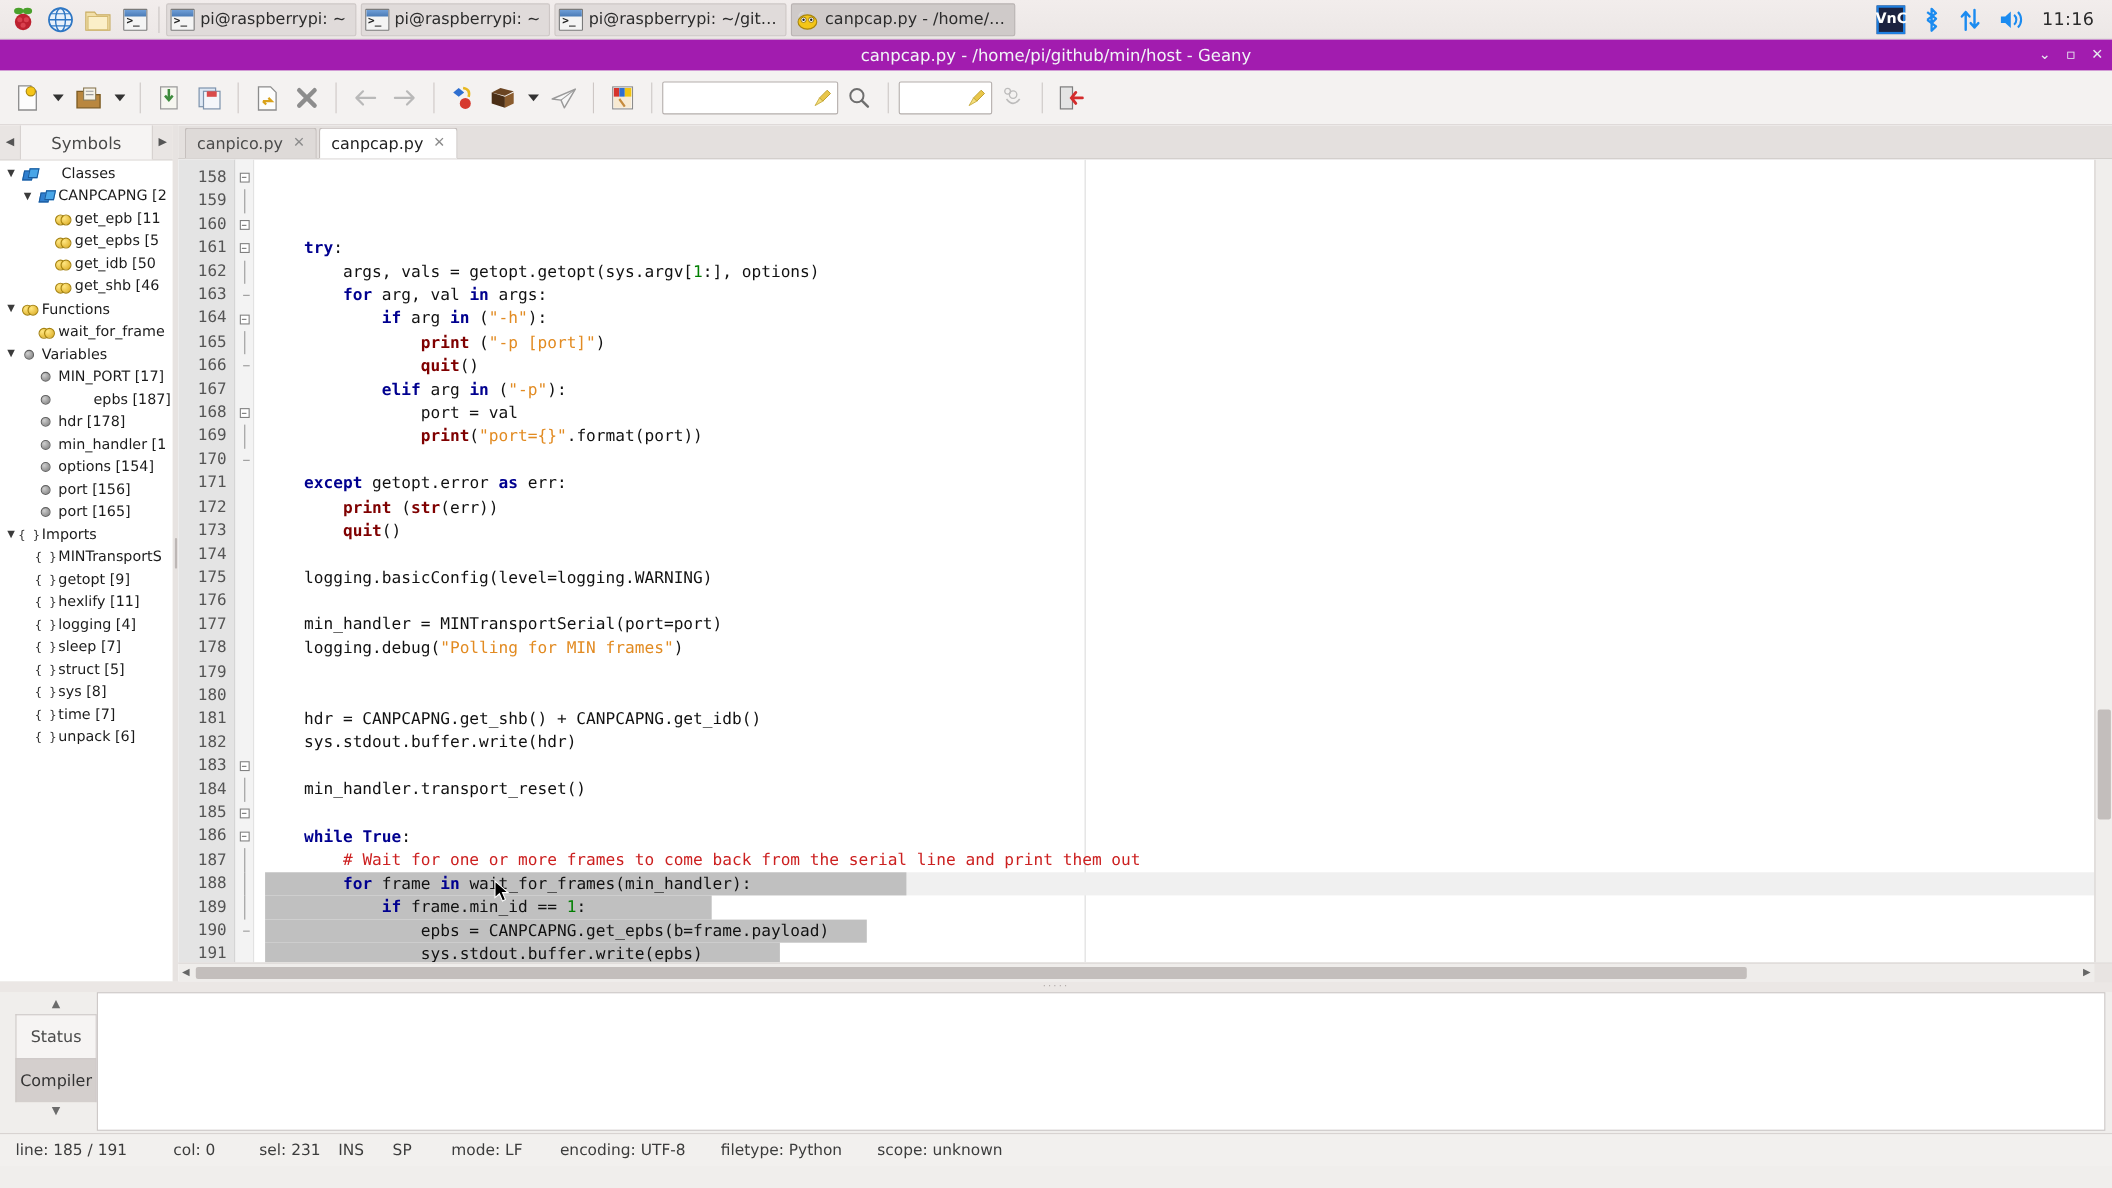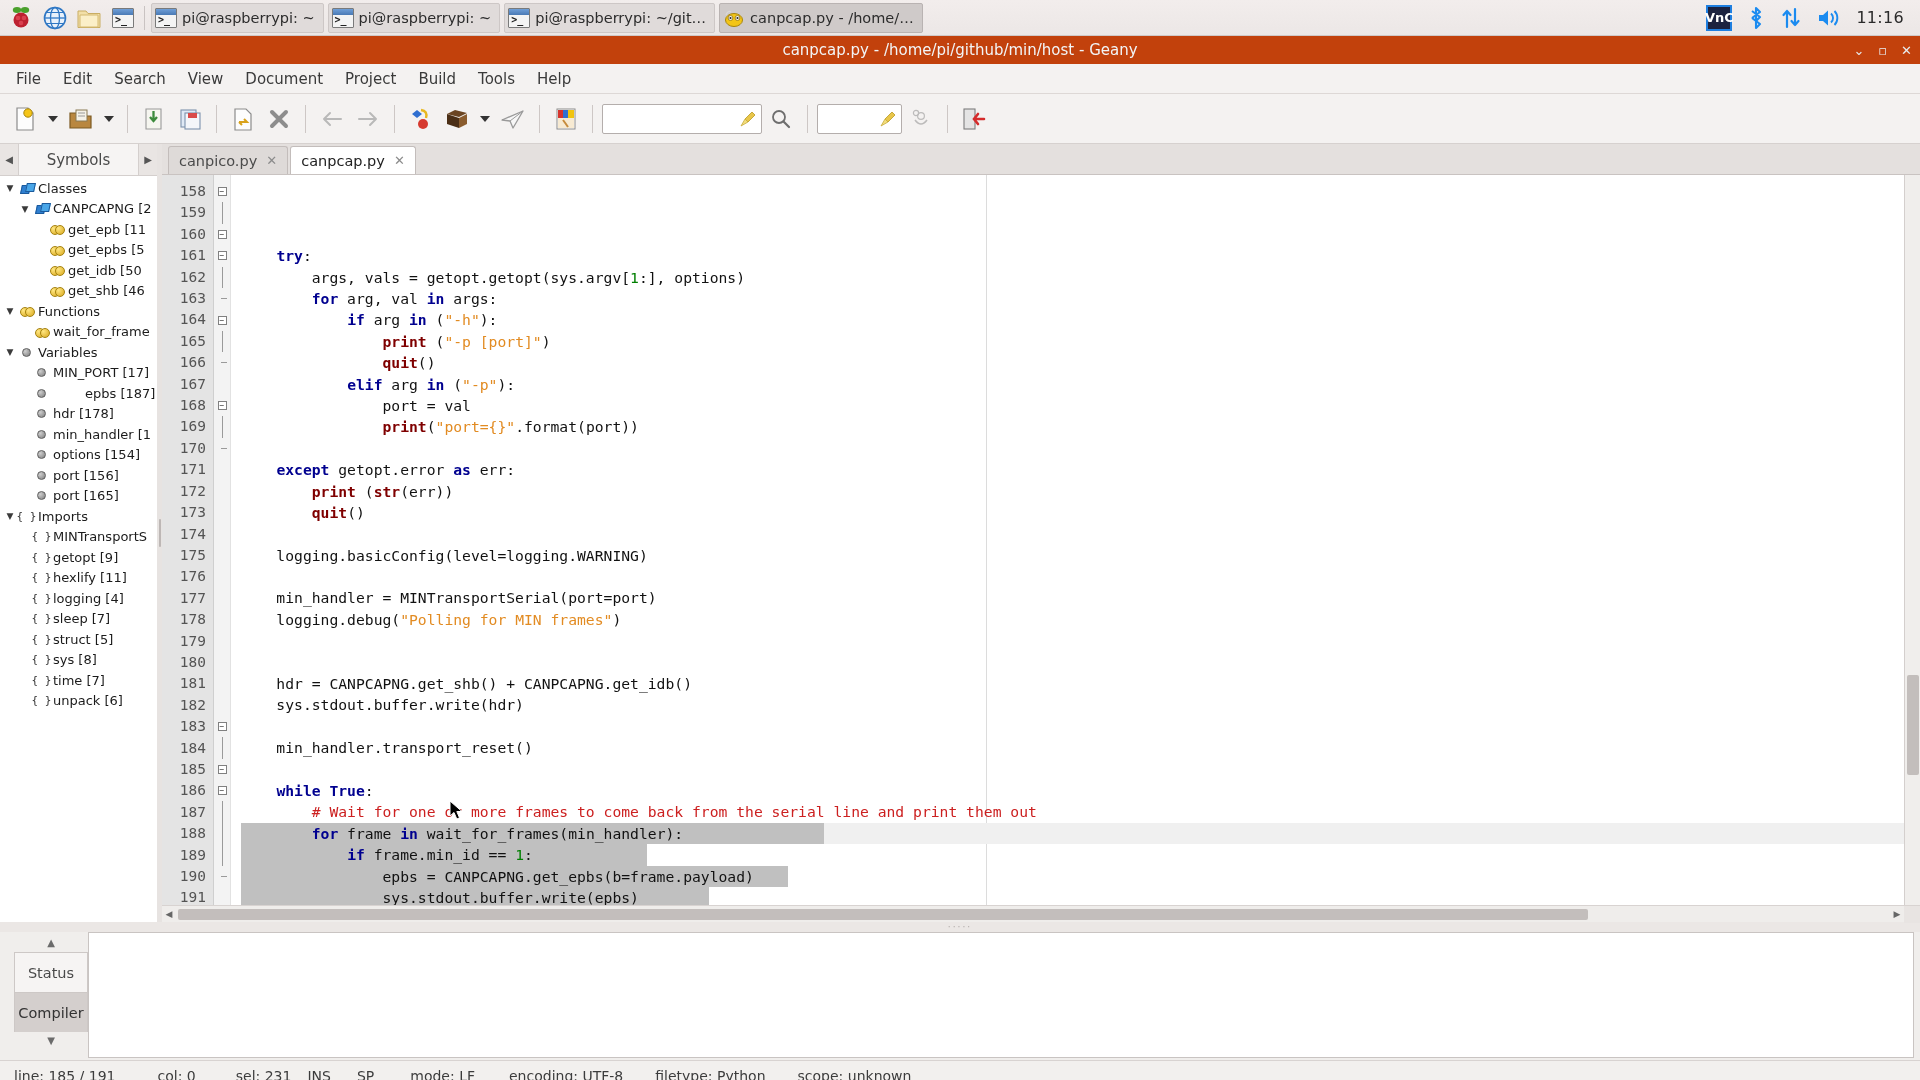--- a/index.html
+++ b/index.html
@@ -55,21 +55,21 @@
   .vnc-ico {
     width: 26px; height: 26px; background: #1c2340; border: 2px solid #1f7fe0;
     color: #ffffff; font-size: 13px; font-weight: bold;
     display: flex; align-items: center; justify-content: center;
     font-family: "DejaVu Sans", sans-serif;
   }
 
   
   .win { position: absolute; top: 36px; left: 0; width: 1920px; height: 1044px; background: #f0eeec; }
   .titlebar {
-    height: 28px; background: #c2410c;
+    height: 28px; background: #a21caf;
     display: flex; align-items: center; justify-content: center;
     position: relative;
   }
   .titlebar-text { color: #f2f5f7; font-size: 15px; }
   .titlebar-btns { position: absolute; right: 8px; display: flex; gap: 14px; align-items: center; }
   .tb-btn { color: #e8edf0; font-size: 13px; line-height: 1; }
 
   .menubar {
     height: 30px; background: #f4f2f1; border-bottom: 1px solid #ddd8d6;
     display: flex; align-items: center; padding-left: 6px; gap: 2px;
@@ -338,31 +338,20 @@
 
     <div class="titlebar">
       <div class="titlebar-text">canpcap.py - /home/pi/github/min/host - Geany</div>
       <div class="titlebar-btns">
         <span class="tb-btn">⌄</span>
         <span class="tb-btn">▫</span>
         <span class="tb-btn">✕</span>
       </div>
     </div>
 
-    <div class="menubar">
-      <div class="menu-item">File</div>
-      <div class="menu-item">Edit</div>
-      <div class="menu-item">Search</div>
-      <div class="menu-item">View</div>
-      <div class="menu-item">Document</div>
-      <div class="menu-item">Project</div>
-      <div class="menu-item">Build</div>
-      <div class="menu-item">Tools</div>
-      <div class="menu-item">Help</div>
-    </div>
 
     <div class="toolbar">
       <div class="tbi">
         <svg width="24" height="26" viewBox="0 0 24 26">
           <path d="M4 2 h11 l5 5 v17 H4 Z" fill="#fdfdfd" stroke="#8c8c8c" stroke-width="1.2"></path>
           <path d="M15 2 v5 h5" fill="#e4e4e4" stroke="#8c8c8c" stroke-width="1"></path>
           <circle cx="15" cy="7" r="4.2" fill="#f5c518" stroke="#a8860d" stroke-width="1"></circle>
         </svg>
       </div>
       <div class="tbi arrow">
@@ -505,21 +494,21 @@
           <div class="sb-title">Symbols</div>
           <div class="sb-arrow">▶</div>
         </div>
         <div class="tree" id="symbol-tree">
             <div class="tree-row">
               <span class="indent" style="width: 0px;"></span>
               <span class="twisty">▼</span>
               <span class="ic">
                 <span class="ic-class"></span>
               </span>
-              <span style="padding-left: 3px;">Classes</span>
+              <span style="padding-left: 21px;">Classes</span>
             </div>
             <div class="tree-row">
               <span class="indent" style="width: 15px;"></span>
               <span class="twisty">▼</span>
               <span class="ic">
                 <span class="ic-class"></span>
               </span>
               <span style="padding-left: 3px;">CANPCAPNG [2</span>
             </div>
             <div class="tree-row">

